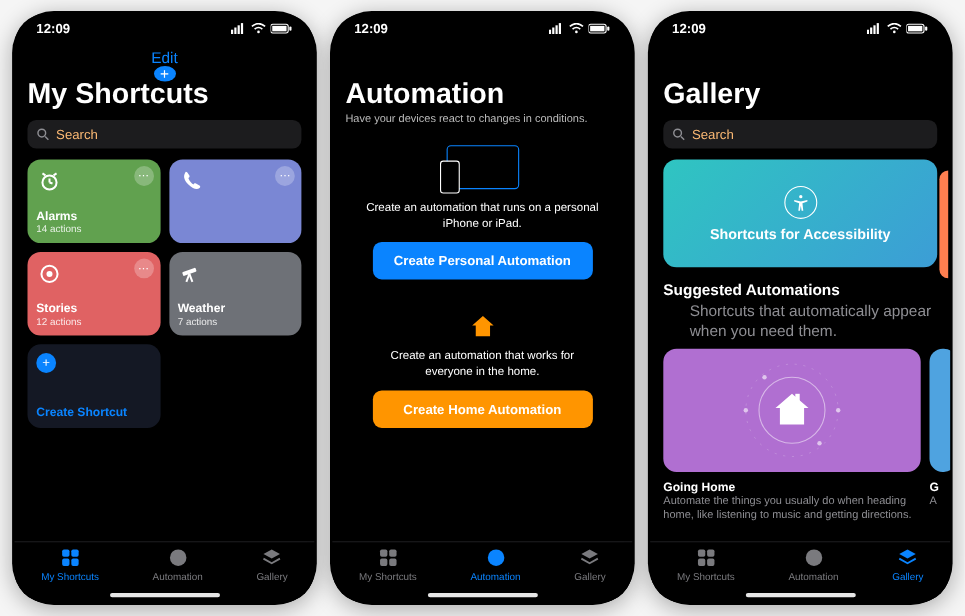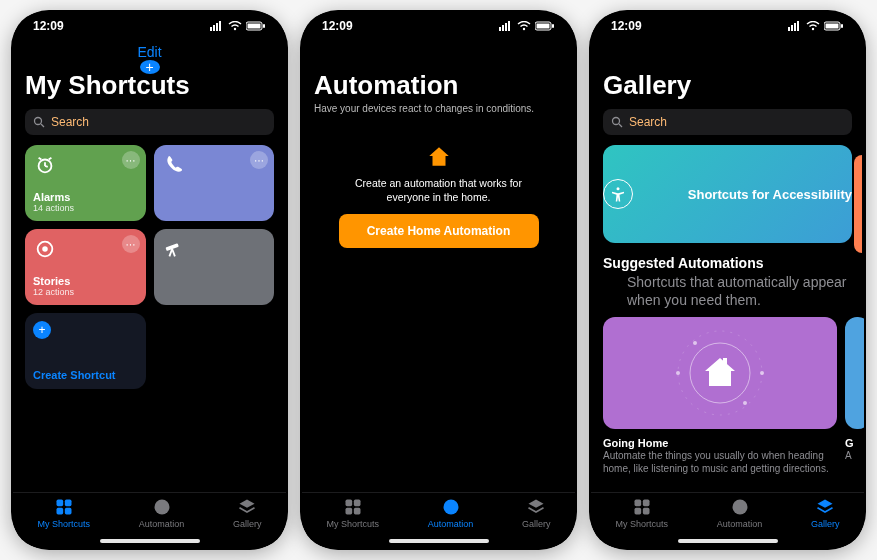--- a/index.html
+++ b/index.html
@@ -164,21 +164,21 @@
     font-size: 12px; font-weight: 600; color:#fff;
   }
   .btn-blue { background:#0a84ff; }
   .btn-orange { background:#ff9500; }
   .house-icon { width:26px; height:26px; margin: 12px auto 6px; }
 
   
   .banner {
     margin-top: 10px; height: 98px; border-radius: 12px;
     background: linear-gradient(135deg,#2fc5c1,#3c9dd6);
-    display:flex; flex-direction:row; align-items:center; justify-content:space-between;
+    display:flex; flex-direction:column; align-items:center; justify-content:center;
     gap:6px; color:#fff; position:relative;
   }
   .banner .circ {
     width:30px; height:30px; border:1.5px solid #fff; border-radius:50%;
     display:flex; align-items:center; justify-content:center;
   }
   .banner .txt { font-size: 13px; font-weight:600; }
   .peek-right {
     position:absolute; right:-10px; top:10px; width:8px; height:98px;
     background:#ff7f50; border-radius: 8px 0 0 8px;
@@ -274,20 +274,24 @@
           </div>
         </div>
         <div class="tile" style="background:#6e7177">
           <div class="tile-icon">
             <svg viewBox="0 0 24 24" width="22" height="22" fill="#fff">
                 <rect x="3" y="8" width="14" height="4" rx="1" transform="rotate(-20 10 10)"></rect>
                 <line x1="10" y1="12" x2="7" y2="20" stroke="#fff" stroke-width="2"></line>
                 <line x1="10" y1="12" x2="13" y2="20" stroke="#fff" stroke-width="2"></line>
               </svg>
           </div>
+          <div class="tile-text">
+            <div class="name">Weather</div>
+            <div class="sub">7 actions</div>
+          </div>
         </div>
         <div class="tile tile-create">
           <div class="plus">+</div>
           <div class="label">Create Shortcut</div>
         </div>
       </div>
     </div>
     <div class="tab-bar">
       <div class="tab active">
         <svg class="tab-icon" viewBox="0 0 24 24">
@@ -337,20 +341,30 @@
             <rect x="1.5" y="2.5" width="13" height="5" fill="#fff"></rect>
             <rect x="17" y="3" width="2" height="4" rx="1" fill="#fff"></rect>
           </svg>
       </div>
     </div>
     <div class="content">
       <div style="height:24px"></div>
       <div class="title">Automation</div>
       <div class="subtitle">Have your devices react to changes in conditions.</div>
 
+      <div class="auto-block">
+        <div class="device-outline">
+          <div class="ipad"></div>
+          <div class="iphone"></div>
+        </div>
+        <div class="auto-desc">Create an automation that runs on a personal iPhone or iPad.</div>
+        <div class="btn btn-blue">
+          <span>Create Personal Automation</span>
+        </div>
+      </div>
 
       <div class="auto-block" style="margin-top:30px">
         <svg class="house-icon" viewBox="0 0 24 24" fill="#ff9500">
           <path d="M12 3 L21 11 L18 11 L18 20 L6 20 L6 11 L3 11 Z"></path>
         </svg>
         <div class="auto-desc">Create an automation that works for everyone in the home.</div>
         <div class="btn btn-orange">
           <span>Create Home Automation</span>
         </div>
       </div>

